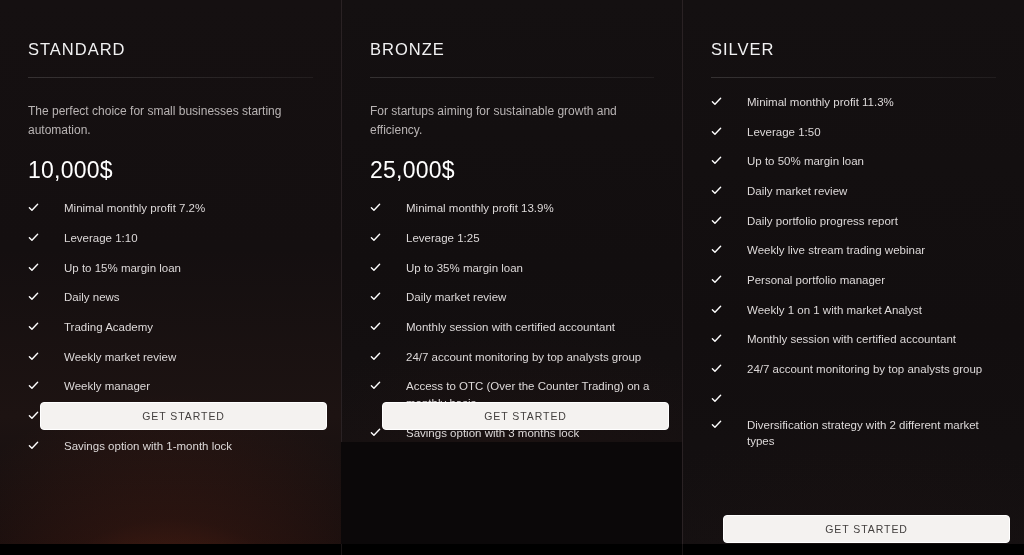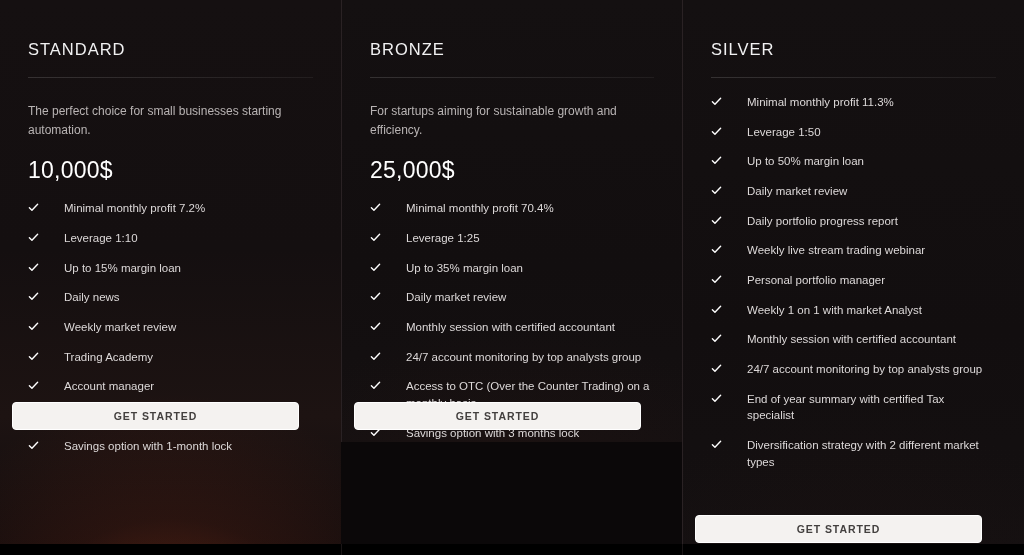--- a/index.html
+++ b/index.html
@@ -113,21 +113,21 @@
     text-align: center;
     background: #f4f2f0;
     color: #43403f;
     font-size: 10.5px;
     letter-spacing: 0.09em;
     border: 1px solid #ffffff;
     border-radius: 4px;
     cursor: pointer;
     margin-top: 16px;
   }
-  .cta-wrap { position: absolute; left: 12px; font-weight: bold; }
+  .cta-wrap { position: absolute; left: 40px; }
   .cta-standard { top: 386px; }
   .cta-bronze { top: 386px; }
   .cta-silver { top: 499px; }
   .bottom-notch {
     position: absolute;
     left: 0;
     bottom: 0;
     width: 1024px;
     height: 11px;
     background: #000000;
@@ -182,37 +182,37 @@
             </svg>
           </span>
           <span>Daily news</span>
         </li>
       <li>
           <span class="check">
             <svg width="11" height="11" viewBox="0 0 12 12">
               <path d="M1.5 6.2 L4.3 9 L10.5 2.4" fill="none" stroke="currentColor" stroke-width="1.5" stroke-linecap="round" stroke-linejoin="round"></path>
             </svg>
           </span>
+          <span>Trading Academy</span>
+        </li>
+      <li>
+          <span class="check">
+            <svg width="11" height="11" viewBox="0 0 12 12">
+              <path d="M1.5 6.2 L4.3 9 L10.5 2.4" fill="none" stroke="currentColor" stroke-width="1.5" stroke-linecap="round" stroke-linejoin="round"></path>
+            </svg>
+          </span>
           <span>Weekly market review</span>
         </li>
       <li>
           <span class="check">
             <svg width="11" height="11" viewBox="0 0 12 12">
               <path d="M1.5 6.2 L4.3 9 L10.5 2.4" fill="none" stroke="currentColor" stroke-width="1.5" stroke-linecap="round" stroke-linejoin="round"></path>
             </svg>
           </span>
-          <span>Trading Academy</span>
-        </li>
-      <li>
-          <span class="check">
-            <svg width="11" height="11" viewBox="0 0 12 12">
-              <path d="M1.5 6.2 L4.3 9 L10.5 2.4" fill="none" stroke="currentColor" stroke-width="1.5" stroke-linecap="round" stroke-linejoin="round"></path>
-            </svg>
-          </span>
-          <span>Account manager</span>
+          <span>Weekly manager</span>
         </li>
       <li>
           <span class="check">
             <svg width="11" height="11" viewBox="0 0 12 12">
               <path d="M1.5 6.2 L4.3 9 L10.5 2.4" fill="none" stroke="currentColor" stroke-width="1.5" stroke-linecap="round" stroke-linejoin="round"></path>
             </svg>
           </span>
           <span>Weekly portfolio progress report</span>
         </li>
       <li>
@@ -234,21 +234,21 @@
     <div class="divider"></div>
     <div class="desc">For startups aiming for sustainable growth and efficiency.</div>
     <div class="price">25,000$</div>
     <ul class="features">
       <li>
           <span class="check">
             <svg width="11" height="11" viewBox="0 0 12 12">
               <path d="M1.5 6.2 L4.3 9 L10.5 2.4" fill="none" stroke="currentColor" stroke-width="1.5" stroke-linecap="round" stroke-linejoin="round"></path>
             </svg>
           </span>
-          <span>Minimal monthly profit 70.4%</span>
+          <span>Minimal monthly profit 13.9%</span>
         </li>
       <li>
           <span class="check">
             <svg width="11" height="11" viewBox="0 0 12 12">
               <path d="M1.5 6.2 L4.3 9 L10.5 2.4" fill="none" stroke="currentColor" stroke-width="1.5" stroke-linecap="round" stroke-linejoin="round"></path>
             </svg>
           </span>
           <span>Leverage 1:25</span>
         </li>
       <li>
@@ -388,21 +388,20 @@
             </svg>
           </span>
           <span>24/7 account monitoring by top analysts group</span>
         </li>
       <li>
           <span class="check">
             <svg width="11" height="11" viewBox="0 0 12 12">
               <path d="M1.5 6.2 L4.3 9 L10.5 2.4" fill="none" stroke="currentColor" stroke-width="1.5" stroke-linecap="round" stroke-linejoin="round"></path>
             </svg>
           </span>
-          <span>End of year summary with certified Tax specialist</span>
         </li>
       <li>
           <span class="check">
             <svg width="11" height="11" viewBox="0 0 12 12">
               <path d="M1.5 6.2 L4.3 9 L10.5 2.4" fill="none" stroke="currentColor" stroke-width="1.5" stroke-linecap="round" stroke-linejoin="round"></path>
             </svg>
           </span>
           <span>Diversification strategy with 2 different market types</span>
         </li>
 

